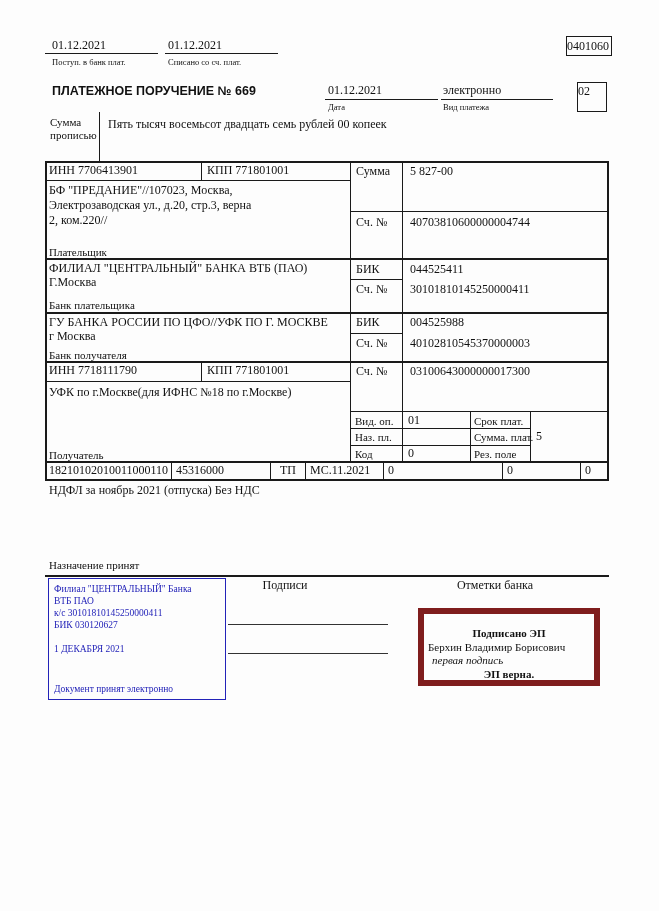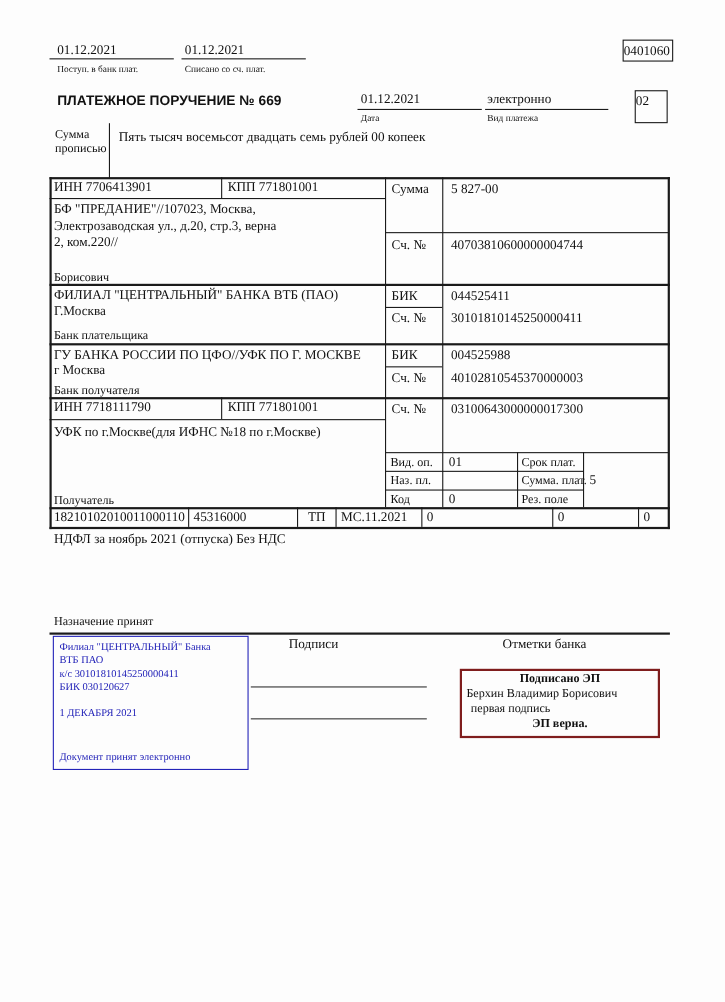--- a/index.html
+++ b/index.html
@@ -16,23 +16,23 @@
   .vl{position:absolute;background:#1a1a1a;width:1px;}
   .vl2{position:absolute;background:#1a1a1a;width:2px;}
   .box{position:absolute;border:1px solid #1a1a1a;text-align:left;}
   .title{font-family:"Liberation Sans", sans-serif;font-weight:bold;font-size:12.5px;}
   .stamp{
     position:absolute;left:48px;top:578px;width:178px;height:122px;
     border:1.5px solid #2323b8;color:#2323b8;font-size:9.5px;line-height:12px;
     padding:4px 0 0 5px;box-sizing:border-box;
   }
   .esign{
-    position:absolute;left:418px;top:608px;width:182px;height:63px;
-    border:2px solid #7f1d1d;font-size:11px;line-height:13.5px;
-    padding:1px 4px;box-sizing:border-box;
+    position:absolute;left:418px;top:608px;width:182px;height:78px;
+    border:6px solid #7f1d1d;font-size:11px;line-height:13.5px;
+    padding:13px 4px;box-sizing:border-box;
   }
   .siglinе{position:absolute;background:#333;height:1px;}
 </style>
 </head>
 <body>
 
 <div class="abs t12" style="left:52px;top:39px">01.12.2021</div>
 <div class="hl" style="left:45px;top:53px;width:113px"></div>
 <div class="abs t8" style="left:52px;top:58px">Поступ. в банк плат.</div>
 
@@ -92,21 +92,21 @@
 <div class="abs t12" style="left:49px;top:164px">ИНН 7706413901</div>
 <div class="abs t12" style="left:207px;top:164px">КПП 771801001</div>
 <div class="abs t12" style="left:356px;top:165px">Сумма</div>
 <div class="abs t12" style="left:410px;top:165px">5 827-00</div>
 
 <div class="abs t12" style="left:49px;top:184px">БФ "ПРЕДАНИЕ"//107023, Москва,</div>
 <div class="abs t12" style="left:49px;top:199px">Электрозаводская ул., д.20, стр.3, верна</div>
 <div class="abs t12" style="left:49px;top:214px">2, ком.220//</div>
 <div class="abs t12" style="left:356px;top:216px">Сч. №</div>
 <div class="abs t12" style="left:410px;top:216px">40703810600000004744</div>
-<div class="abs t11" style="left:49px;top:246px">Борисович</div>
+<div class="abs t11" style="left:49px;top:246px">Плательщик</div>
 
 <div class="abs t12" style="left:49px;top:262px">ФИЛИАЛ "ЦЕНТРАЛЬНЫЙ" БАНКА ВТБ (ПАО)</div>
 <div class="abs t12" style="left:49px;top:276px">Г.Москва</div>
 <div class="abs t12" style="left:356px;top:263px">БИК</div>
 <div class="abs t12" style="left:410px;top:263px">044525411</div>
 <div class="abs t12" style="left:356px;top:283px">Сч. №</div>
 <div class="abs t12" style="left:410px;top:283px">30101810145250000411</div>
 <div class="abs t11" style="left:49px;top:299px">Банк плательщика</div>
 
 <div class="abs t12" style="left:49px;top:316px">ГУ БАНКА РОССИИ ПО ЦФО//УФК ПО Г. МОСКВЕ</div>
@@ -157,15 +157,15 @@
   <div>ВТБ ПАО</div>
   <div>к/с 30101810145250000411</div>
   <div>БИК 030120627</div>
   <div style="margin-top:12px">1 ДЕКАБРЯ 2021</div>
   <div style="position:absolute;left:5px;bottom:4px">Документ принят электронно</div>
 </div>
 
 <div class="esign">
   <div style="text-align:center;font-weight:bold">Подписано ЭП</div>
   <div>Берхин Владимир Борисович</div>
-  <div style="padding-left:4px">первая подпись</div>
+  <div style="font-style:italic;padding-left:4px">первая подпись</div>
   <div style="text-align:center;font-weight:bold">ЭП верна.</div>
 </div>
 
 </body></html>

